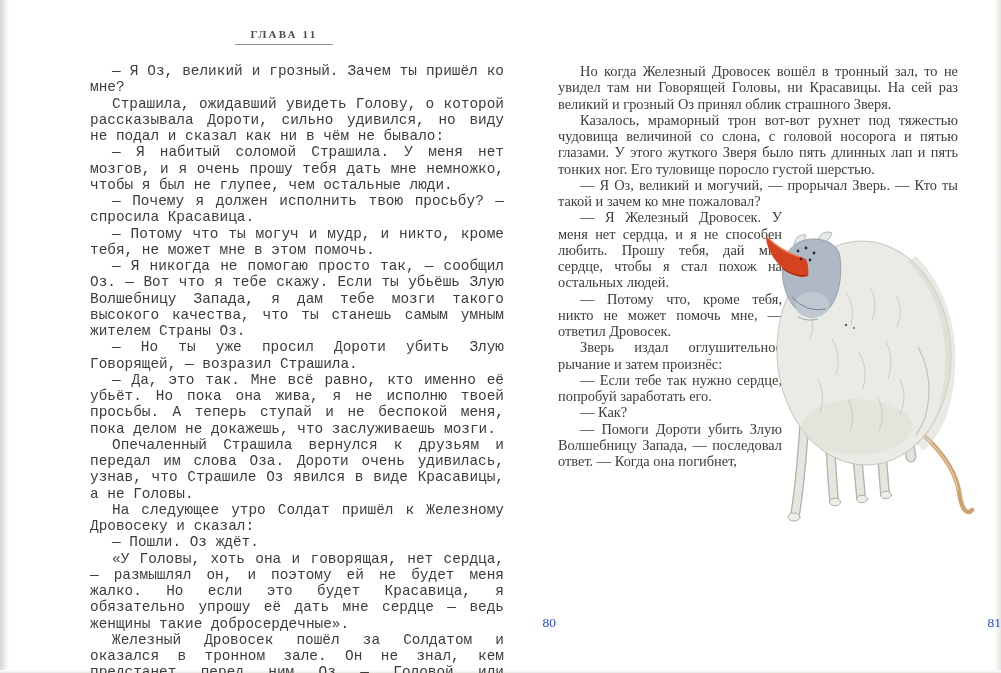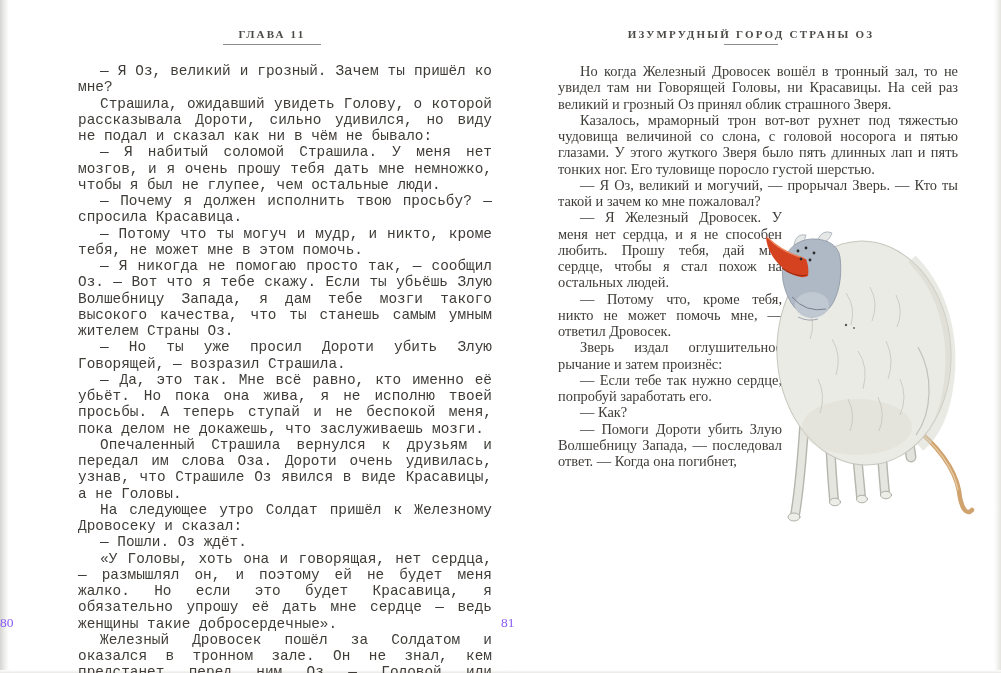--- a/index.html
+++ b/index.html
@@ -10,38 +10,38 @@
   }
   
   .edge-left{position:absolute;left:0;top:0;bottom:0;width:9px;
     background:linear-gradient(90deg,#d6d5d2,#efefec 55%,#ffffff);}
   .edge-right{position:absolute;right:0;top:0;bottom:0;width:7px;
     background:linear-gradient(270deg,#e5e4e1,#f6f6f4 60%,#ffffff);}
   .edge-bottom{position:absolute;left:0;right:0;bottom:0;height:3px;
     background:linear-gradient(0deg,#e9e8e5,#ffffff);}
 
   .page{position:absolute;top:0;width:500px;height:673px;}
-  .page.left{left:0;padding-left:44px;}
+  .page.left{left:12px;padding-left:44px;}
   .page.right{left:501px;}
 
   .running-head{position:absolute;top:28px;left:0;width:100%;
     text-align:center;font-size:11px;font-weight:bold;
     letter-spacing:2.2px;color:#4c4a46;}
   .running-head .rule{height:1px;background:#8f8d89;margin:4px auto 0;}
   .page.left  .running-head .rule{width:98px;}
   .page.right .running-head .rule{width:54px;}
 
   .text{position:absolute;top:63px;font-size:14.4px;line-height:16.25px;
     color:#3f3c38;text-align:justify;}
   .page.left  .text{left:78px;width:414px;font-family:Liberation Mono, monospace;}
   .page.right .text{left:57px;width:400px;}
   .text p{margin:0;text-indent:22px;}
 
   .page-number{position:absolute;bottom:42px;left:0;width:100%;
-    text-align:left;font-size:13.5px;color:#8b5cf6;}
+    text-align:right;font-size:13.5px;color:#1d4ed8;}
 
   .beast-float{float:right;width:170px;height:334px;margin-left:6px;position:relative;}
   .beast-svg{position:absolute;left:-26px;top:20px;width:212px;height:300px;overflow:visible;}
 </style>
 </head>
 <body>
 
 <div class="edge-left"></div>
 <div class="edge-right"></div>
 <div class="edge-bottom"></div>
@@ -65,24 +65,20 @@
       <p>Опечаленный Страшила вернулся к друзьям и передал им слова Оза. Дороти очень удивилась, узнав, что Страшиле Оз явился в виде Красавицы, а не Головы.</p>
       <p>На следующее утро Солдат пришёл к Железному Дровосеку и сказал:</p>
       <p>— Пошли. Оз ждёт.</p>
       <p>«У Головы, хоть она и говорящая, нет сердца, — размышлял он, и поэтому ей не будет меня жалко. Но если это будет Красавица, я обязательно упрошу её дать мне сердце — ведь женщины такие добросердечные».</p>
       <p>Железный Дровосек пошёл за Солдатом и оказался в тронном зале. Он не знал, кем предстанет перед ним Оз — Головой или Красавицей, но очень надеялся, что всё-таки это будет Красавица.</p>
     </div>
     <div class="page-number">80</div>
   </div>
 
   <div class="page right">
-    <div class="running-head">
-      <span>ИЗУМРУДНЫЙ ГОРОД СТРАНЫ ОЗ</span>
-      <div class="rule"></div>
-    </div>
     <div class="text">
       <p>Но когда Железный Дровосек вошёл в тронный зал, то не увидел там ни Говорящей Головы, ни Красавицы. На сей раз великий и грозный Оз принял облик страшного Зверя.</p>
       <p>Казалось, мраморный трон вот-вот рухнет под тяжестью чудовища величиной со слона, с головой носорога и пятью глазами. У этого жуткого Зверя было пять длинных лап и пять тонких ног. Его туловище поросло густой шерстью.</p>
       <p>— Я Оз, великий и могучий, — прорычал Зверь. — Кто ты такой и зачем ко мне пожаловал?</p>
 
       <div class="beast-float">
         <svg class="beast-svg" viewBox="0 0 212 300" xmlns="http://www.w3.org/2000/svg">
 
           <g>
             <path d="M148 195 C176 216 193 240 197 262 C199 280 205 287 210 281" fill="none" stroke-width="4.5" stroke-linecap="round" stroke="#cfa26e"></path>

